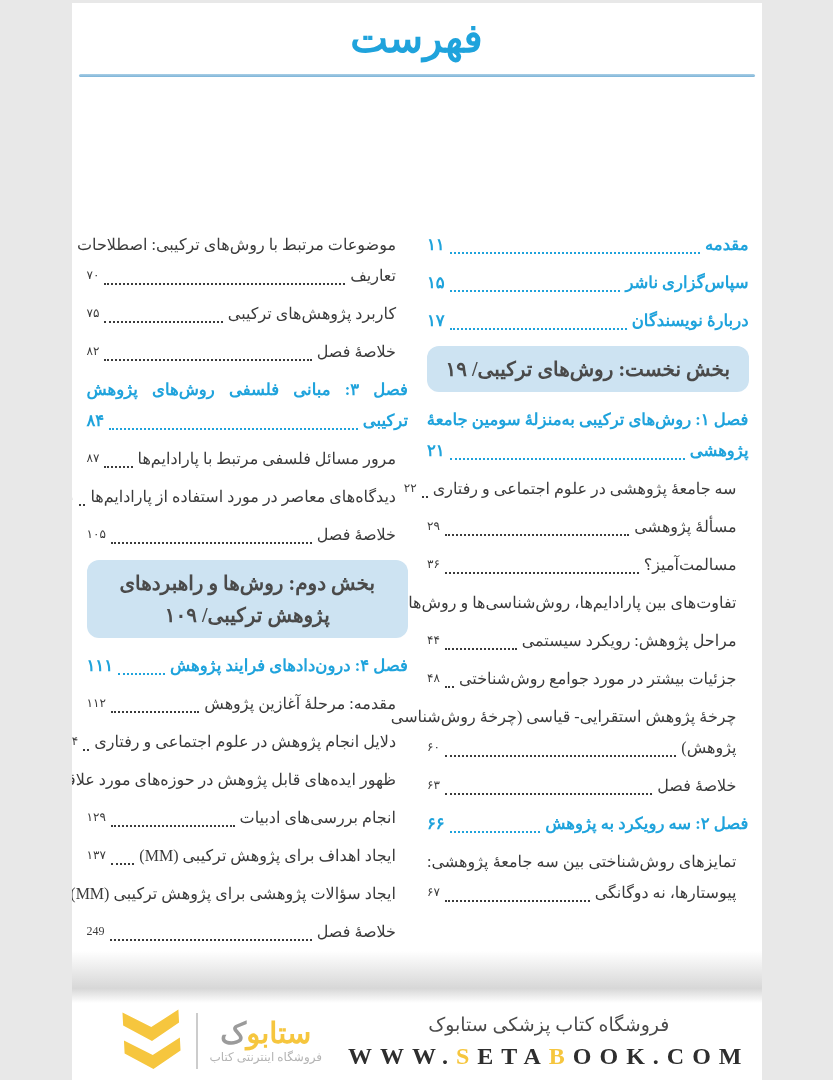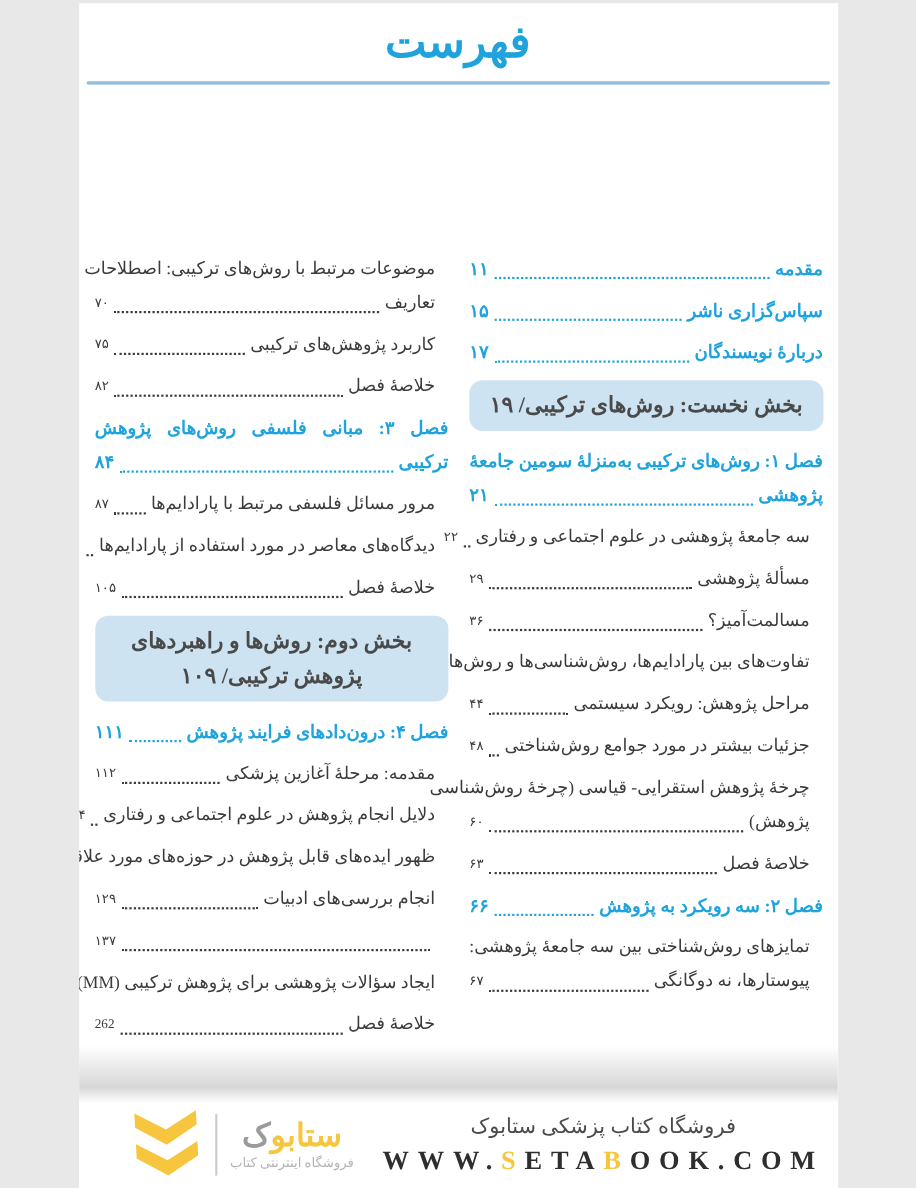--- a/index.html
+++ b/index.html
@@ -230,21 +230,21 @@
         </div>
         <div class="item chapter">
           <div class="row">
             <span class="t">فصل ۴: درون‌دادهای فرایند پژوهش </span>
             <span class="dots"></span>
             <span class="pg">۱۱۱</span>
           </div>
         </div>
         <div class="item entry">
           <div class="row">
-            <span class="t">مقدمه: مرحلۀ آغازین پزشکی</span>
+            <span class="t">مقدمه: مرحلۀ آغازین پژوهش</span>
             <span class="dots"></span>
             <span class="pg">۱۱۲</span>
           </div>
         </div>
         <div class="item entry">
           <div class="row">
             <span class="t">دلایل انجام پژوهش در علوم اجتماعی و رفتاری</span>
             <span class="dots"></span>
             <span class="pg">۱۱۴</span>
           </div>
@@ -258,36 +258,37 @@
         </div>
         <div class="item entry">
           <div class="row">
             <span class="t">انجام بررسی‌های ادبیات </span>
             <span class="dots"></span>
             <span class="pg">۱۲۹</span>
           </div>
         </div>
         <div class="item entry">
           <div class="row">
+            <span class="t">ایجاد اهداف برای پژوهش ترکیبی (MM)</span>
             <span class="dots"></span>
             <span class="pg">۱۳۷</span>
           </div>
         </div>
         <div class="item entry">
           <div class="row">
             <span class="t">ایجاد سؤالات پژوهشی برای پژوهش ترکیبی (MM) ..</span>
             <span class="dots nodots"></span>
             <span class="pg">۱۳۹</span>
           </div>
         </div>
         <div class="item entry">
           <div class="row">
             <span class="t">خلاصۀ فصل </span>
             <span class="dots"></span>
-            <span class="pg">262</span>
+            <span class="pg">249</span>
           </div>
         </div>
       </div>
   </div>
 
   <div class="fade"></div>
 
   <div class="footer">
     <div class="logo">
       <svg class="emblem" width="64" height="66" viewBox="0 0 64 66">

